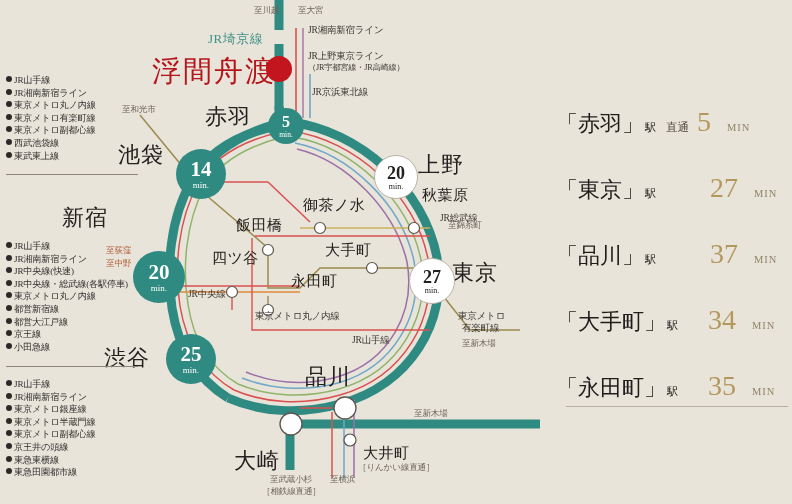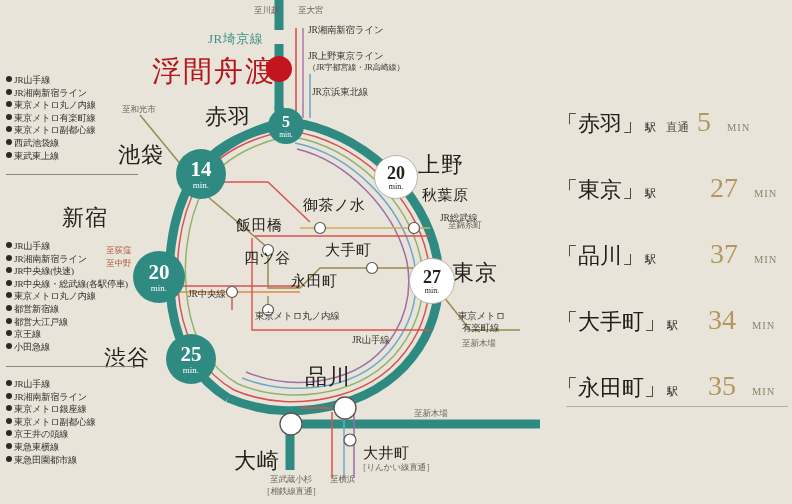--- a/index.html
+++ b/index.html
@@ -177,21 +177,21 @@
   <div class="stn stn-lg" style="left:118px;top:140px;">池袋</div>
   <div class="stn stn-lg" style="left:62px;top:203px;">新宿</div>
   <div class="stn stn-lg" style="left:104px;top:343px;">渋谷</div>
   <div class="stn stn-lg" style="left:234px;top:446px;">大崎</div>
   <div class="stn stn-lg" style="left:305px;top:362px;">品川</div>
   <div class="stn stn-lg" style="left:452px;top:258px;">東京</div>
   <div class="stn stn-lg" style="left:418px;top:150px;">上野</div>
   <div class="stn stn-md" style="left:422px;top:186px;">秋葉原</div>
   <div class="stn stn-md" style="left:303px;top:196px;">御茶ノ水</div>
   <div class="stn stn-md" style="left:236px;top:216px;">飯田橋</div>
-  <div class="stn stn-md" style="left:212px;top:249px;margin-left:32px;">四ツ谷</div>
+  <div class="stn stn-md" style="left:212px;top:249px;">四ツ谷</div>
   <div class="stn stn-md" style="left:325px;top:241px;">大手町</div>
   <div class="stn stn-md" style="left:291px;top:272px;">永田町</div>
   <div class="stn stn-md" style="left:363px;top:444px;">大井町</div>
   <div class="lbl-to" style="left:358px;top:462px;">［りんかい線直通］</div>
   <div class="lbl-to" style="left:262px;top:486px;">［相鉄線直通］</div>
 
   <div class="lbl-ln" style="left:188px;top:288px;">JR中央線</div>
   <div class="lbl-ln" style="left:255px;top:310px;">東京メトロ丸ノ内線</div>
   <div class="lbl-ln" style="left:352px;top:334px;">JR山手線</div>
   <div class="lbl-ln" style="left:440px;top:212px;">JR総武線</div>
@@ -253,20 +253,21 @@
     <div class="row"><span class="dot"></span><span>都営大江戸線</span></div>
     <div class="row"><span class="dot"></span><span>京王線</span></div>
     <div class="row"><span class="dot"></span><span>小田急線</span></div>
   </div>
   <div class="hr" style="top:366px;"></div>
 
   <div class="linelist" style="top:378px;">
     <div class="row"><span class="dot"></span><span>JR山手線</span></div>
     <div class="row"><span class="dot"></span><span>JR湘南新宿ライン</span></div>
     <div class="row"><span class="dot"></span><span>東京メトロ銀座線</span></div>
+    <div class="row"><span class="dot"></span><span>東京メトロ半蔵門線</span></div>
     <div class="row"><span class="dot"></span><span>東京メトロ副都心線</span></div>
     <div class="row"><span class="dot"></span><span>京王井の頭線</span></div>
     <div class="row"><span class="dot"></span><span>東急東横線</span></div>
     <div class="row"><span class="dot"></span><span>東急田園都市線</span></div>
   </div>
 
   <div id="right">
 
     <div class="rrow" style="top:106px;">
       <span class="rname">「</span>

